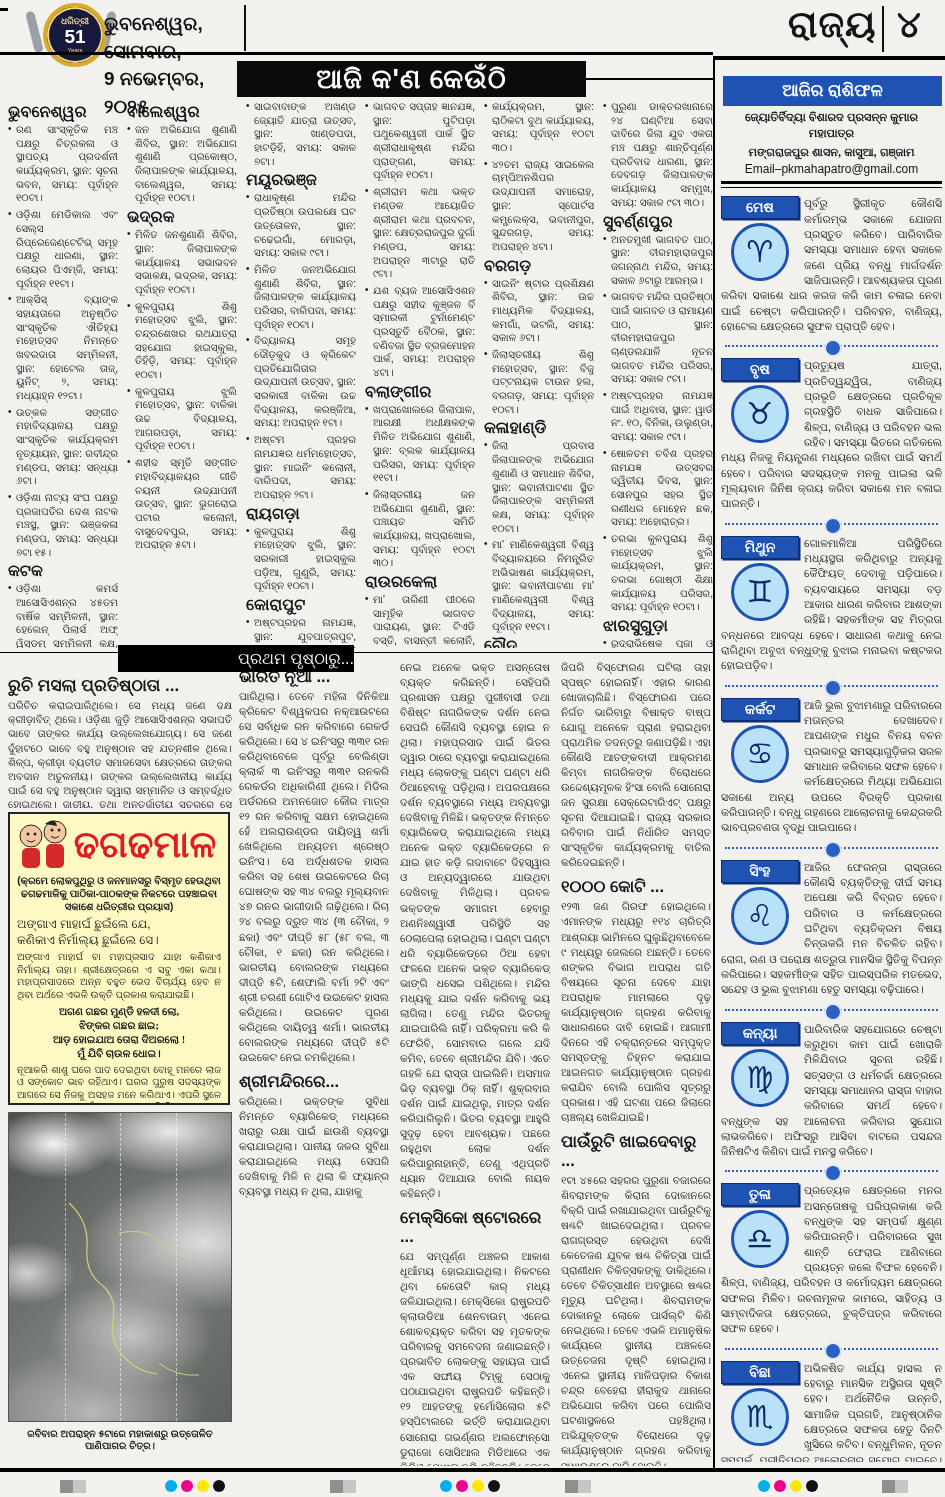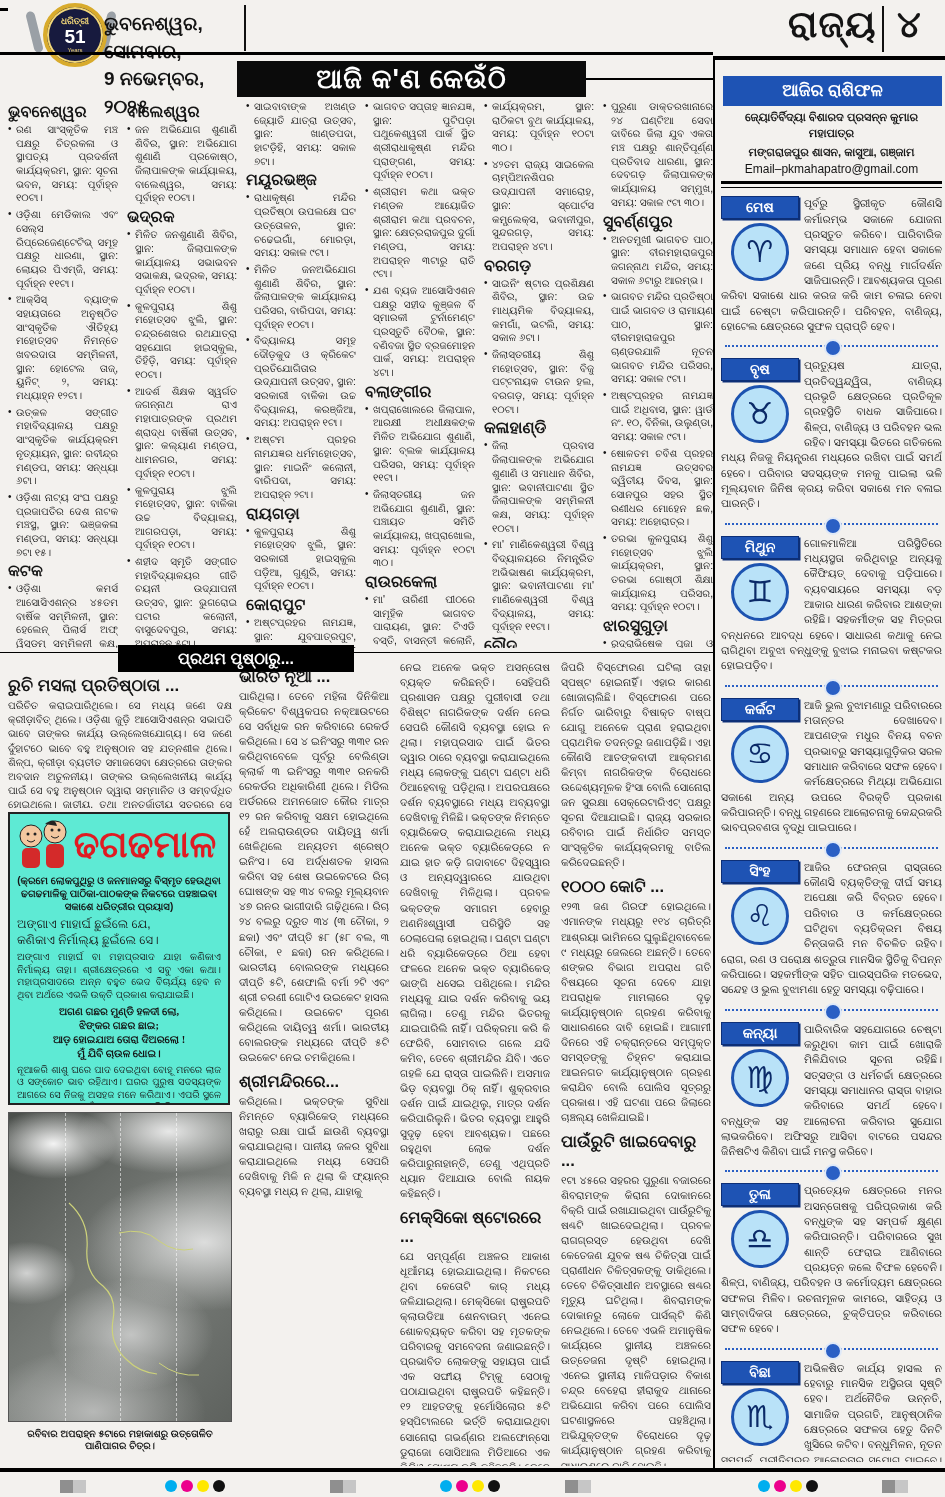--- a/index.html
+++ b/index.html
@@ -57,26 +57,26 @@
       border:3px solid #1d53b0;color:#0b2a68;font-size:30px;line-height:52px;text-align:center;
       font-family:"DejaVu Sans",sans-serif;}
   .sign-text{font-size:10.8px;line-height:1.42;text-align:justify;margin:0;}
   .dotsep{position:relative;border-top:2px dotted #2a5fc4;margin:11px 4px 11px;height:0;}
   .dotsep .dot{position:absolute;left:50%;top:-8px;margin-left:-8px;width:14px;height:14px;
       border-radius:50%;background:#2a5fc4;border:2px solid #dfe9f8;}
 
   
   #thin-rule{left:0;top:652px;width:713px;height:1px;background:#000;}
   #first-page-bar{left:118px;top:645px;width:236px;height:27px;background:#000;color:#fff;
-      font-size:16px;font-weight:bold;text-align:center;line-height:27px;}
+      font-size:16px;font-weight:normal;text-align:right;line-height:27px;}
   #ruchi{left:8px;top:676px;width:224px;height:132px;overflow:hidden;}
   .ruchi-h{font-size:17px;font-weight:bold;margin:0 0 3px;}
   .body-p{font-size:10.3px;line-height:1.38;text-align:justify;margin:0;}
 
-  #dhag{left:8px;top:812px;width:222px;height:293px;border:2px solid #222;background:#5eead4;
+  #dhag{left:8px;top:812px;width:222px;height:293px;border:2px solid #222;background:#fef9c3;
       padding:4px 7px;box-sizing:border-box;overflow:hidden;}
   .dhag-head{overflow:hidden;}
   .dhag-cartoon{float:left;width:52px;height:54px;}
   .dhag-title{color:#e01b22;font-size:37px;font-weight:bold;text-align:center;line-height:54px;
       font-family:"Liberation Serif","DejaVu Serif",serif;}
   .dhag-sub{font-size:10px;font-weight:bold;text-align:center;line-height:1.3;margin:2px 0;}
   .dhag-couplet{font-size:12px;font-weight:normal;text-align:left;line-height:1.35;margin:3px 0;}
   .dhag-body{font-size:9.8px;line-height:1.28;text-align:justify;margin:2px 0;}
   .dhag-verse{font-size:10.4px;font-weight:bold;text-align:center;line-height:1.35;margin:3px 0;font-family:Liberation Serif, serif;}
 
@@ -145,21 +145,20 @@
         <div class="entry">ଓଡ଼ିଶା ନାଟ୍ୟ ସଂଘ ପକ୍ଷରୁ ପ୍ରଜାପତିର ଦେଶ ନାଟକ ମଞ୍ଚସ୍ଥ, ସ୍ଥାନ: ଭଞ୍ଜକଳା ମଣ୍ଡପ, ସମୟ: ସନ୍ଧ୍ୟା ୭ଟା ୧୫।</div>
         <h3 class="district-h">କଟକ</h3>
         <div class="entry">ଓଡ଼ିଶା କମର୍ସ ଆସୋସିଏଶନ୍‌ର ୪୫ତମ ବାର୍ଷିକ ସମ୍ମିଳନୀ, ସ୍ଥାନ: ହେଲେନ୍ ପିଲାର୍ସ ଅଫ୍ ୱିସ୍‌ଡମ୍ ସମ୍ମିଳନୀ କକ୍ଷ, ବିଶ୍ୱବିଦ୍ୟାଳୟ ପରିସର, ସମୟ: ପୂର୍ବାହ୍ନ ୧୦ଟା।</div>
       </div>
       <div class="lcol">
         <h3 class="district-h">ବାଲେଶ୍ୱର</h3>
         <div class="entry">ଜନ ଅଭିଯୋଗ ଶୁଣାଣି ଶିବିର, ସ୍ଥାନ: ଅଭିଯୋଗ ଶୁଣାଣି ପ୍ରକୋଷ୍ଠ, ଜିଲାପାଳଙ୍କ କାର୍ଯ୍ୟାଳୟ, ବାଲେଶ୍ୱର, ସମୟ: ପୂର୍ବାହ୍ନ ୧୦ଟା।</div>
         <h3 class="district-h">ଭଦ୍ରକ</h3>
         <div class="entry">ମିଳିତ ଜନଶୁଣାଣି ଶିବିର, ସ୍ଥାନ: ଜିଲାପାଳଙ୍କ କାର୍ଯ୍ୟାଳୟ ସଭାଭବନ ସଭାକକ୍ଷ, ଭଦ୍ରକ, ସମୟ: ପୂର୍ବାହ୍ନ ୧୦ଟା।</div>
         <div class="entry">କୁଳପୁରାୟ ଶିଶୁ ମହୋତ୍ସବ ଝୁଲି, ସ୍ଥାନ: ଚନ୍ଦ୍ରଶେଖର ରଥଯାତ୍ରା ସହଯୋଗ ହାଇସ୍କୁଲ, ତିହିଡ଼ି, ସମୟ: ପୂର୍ବାହ୍ନ ୧୦ଟା।</div>
-        <div class="entry">ଆଦର୍ଶ ଶିକ୍ଷକ ସ୍ୱର୍ଗତ ଜଗନ୍ନାଥ ରାଏ ମହାପାତ୍ରଙ୍କ ପ୍ରଥମ ଶ୍ରାଦ୍ଧ ବାର୍ଷିକୀ ଉତ୍ସବ, ସ୍ଥାନ: କଲ୍ୟାଣ ମଣ୍ଡପ, ଧାମନଗର, ସମୟ: ପୂର୍ବାହ୍ନ ୧୦ଟା।</div>
         <div class="entry">କୁଳପୁରାୟ ଝୁଲି ମହୋତ୍ସବ, ସ୍ଥାନ: ବାଳିକା ଉଚ୍ଚ ବିଦ୍ୟାଳୟ, ଆଗରପଡ଼ା, ସମୟ: ପୂର୍ବାହ୍ନ ୧୦ଟା।</div>
         <div class="entry">ଶହୀଦ ସ୍ମୃତି ସଙ୍ଗୀତ ମହାବିଦ୍ୟାଳୟର ଗୀତି ଚୟନୀ ଉଦ୍‌ଯାପନୀ ଉତ୍ସବ, ସ୍ଥାନ: ଭୁଗରୋଇ ପଟାର କଲୋନୀ, ବାସୁଦେବପୁର, ସମୟ: ଅପରାହ୍ନ ୫ଟା।</div>
       </div>
       <div class="lcol">
         <div class="entry">ସାଇବାବାଙ୍କ ଅଖଣ୍ଡ ଜ୍ୟୋତି ଯାତ୍ରା ଉତ୍ସବ, ସ୍ଥାନ: ଖାଣ୍ଡପଦା, ହାଟଡ଼ିହି, ସମୟ: ସକାଳ ୭ଟା।</div>
         <h3 class="district-h">ମୟୂରଭଞ୍ଜ</h3>
         <div class="entry">ରାଧାକୃଷ୍ଣ ମନ୍ଦିର ପ୍ରତିଷ୍ଠା ଉପଲକ୍ଷେ ଘଟ ଉତ୍ତୋଳନ, ସ୍ଥାନ: ଚଢେଇଗାଁ, ମୋରଡ଼ା, ସମୟ: ସକାଳ ୯ଟା।</div>
         <div class="entry">ମିଳିତ ଜନଅଭିଯୋଗ ଶୁଣାଣି ଶିବିର, ସ୍ଥାନ: ଜିଲାପାଳଙ୍କ କାର୍ଯ୍ୟାଳୟ ପରିସର, ବାରିପଦା, ସମୟ: ପୂର୍ବାହ୍ନ ୧୦ଟା।</div>
         <div class="entry">ବିଦ୍ୟାଳୟ ସମୂହ ଦୌଡ଼କୁଦ ଓ କ୍ରିକେଟ ପ୍ରତିଯୋଗିତାର ଉଦ୍‌ଯାପନୀ ଉତ୍ସବ, ସ୍ଥାନ: ସରକାରୀ ବାଳିକା ଉଚ୍ଚ ବିଦ୍ୟାଳୟ, କରଞ୍ଜିଆ, ସମୟ: ଅପରାହ୍ନ ୧ଟା।</div>
         <div class="entry">ଅଷ୍ଟମ ପ୍ରହର ନାମଯଜ୍ଞର ଧର୍ମମହୋତ୍ସବ, ସ୍ଥାନ: ମାଇନିଂ କଲୋନୀ, ବାରିପଦା, ସମୟ: ଅପରାହ୍ନ ୨ଟା।</div>

